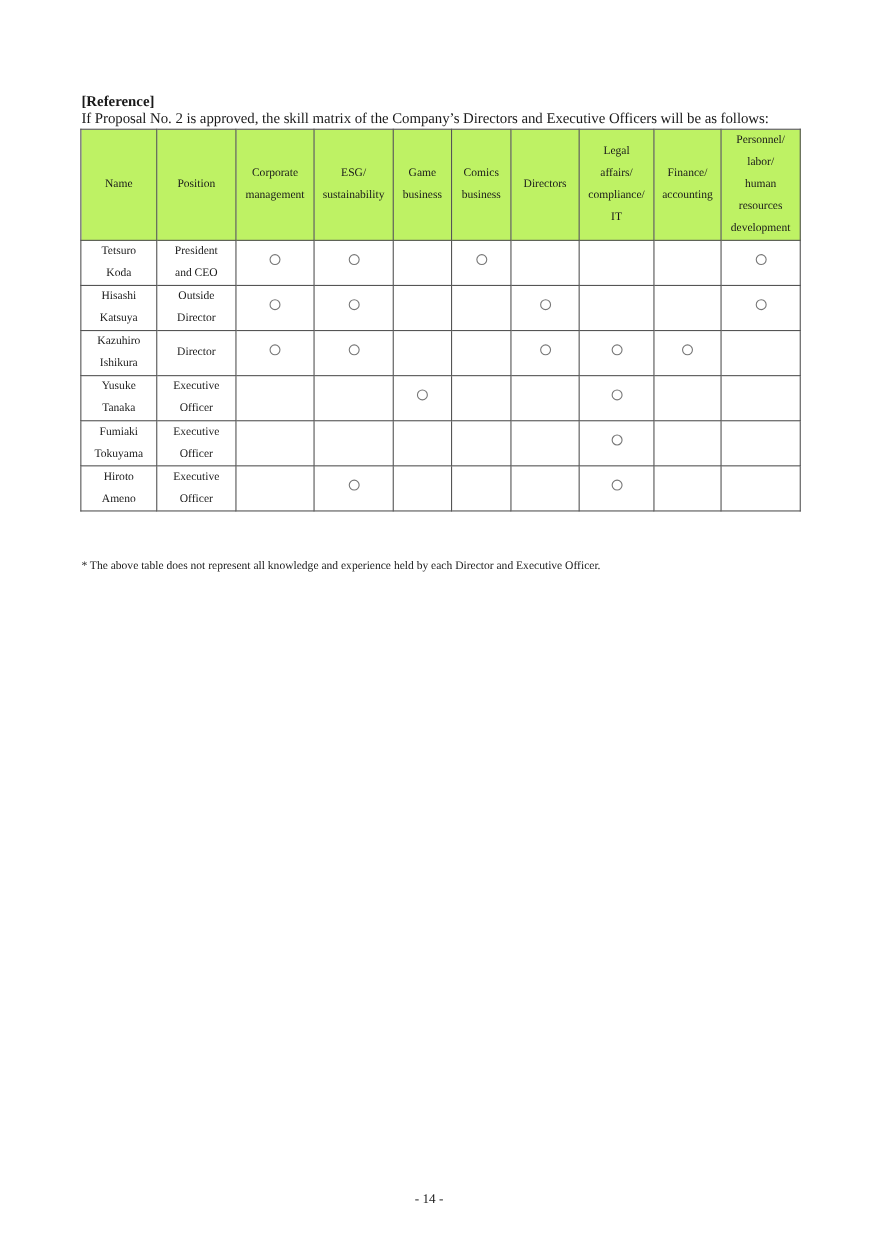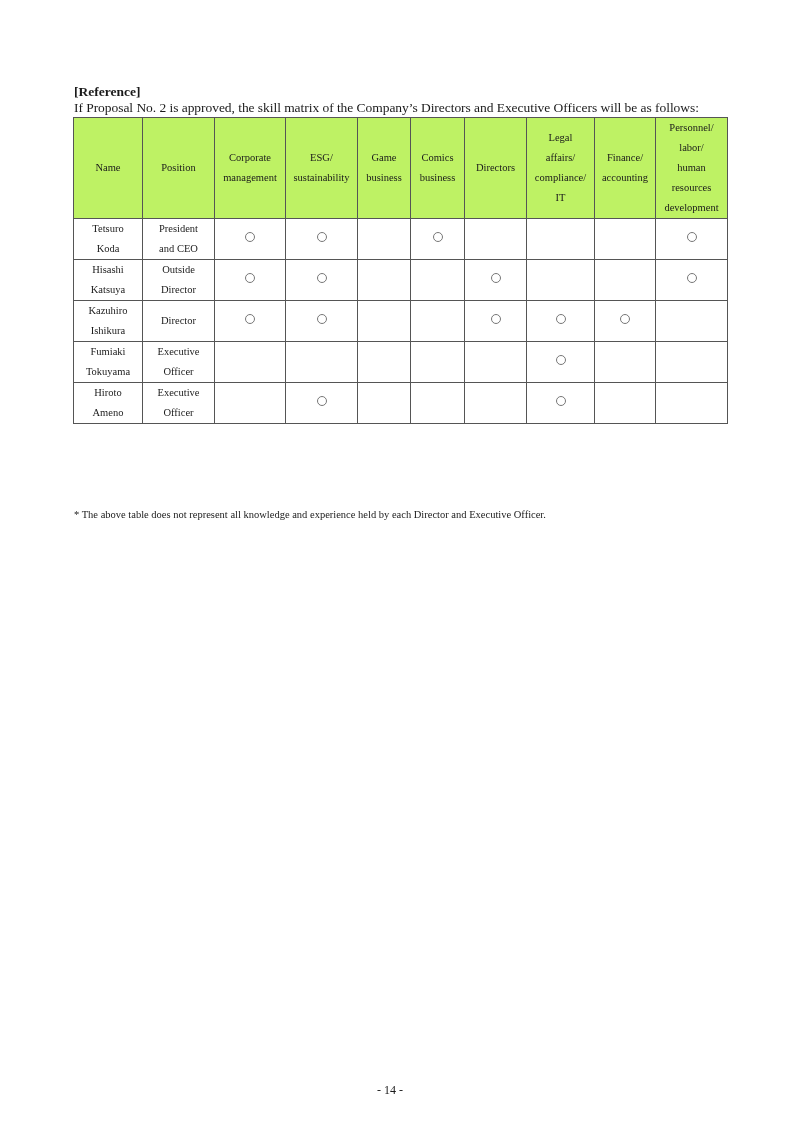--- a/index.html
+++ b/index.html
@@ -78,20 +78,32 @@
         <td><span class="circ"></span></td>
         <td><span class="circ"></span></td>
         <td></td>
         <td></td>
         <td><span class="circ"></span></td>
         <td><span class="circ"></span></td>
         <td><span class="circ"></span></td>
         <td></td>
       </tr>
       <tr>
+        <td>Yusuke<br>Tanaka</td>
+        <td>Executive<br>Officer</td>
+        <td></td>
+        <td></td>
+        <td><span class="circ"></span></td>
+        <td></td>
+        <td></td>
+        <td><span class="circ"></span></td>
+        <td></td>
+        <td></td>
+      </tr>
+      <tr>
         <td>Fumiaki<br>Tokuyama</td>
         <td>Executive<br>Officer</td>
         <td></td>
         <td></td>
         <td></td>
         <td></td>
         <td></td>
         <td><span class="circ"></span></td>
         <td></td>
         <td></td>

